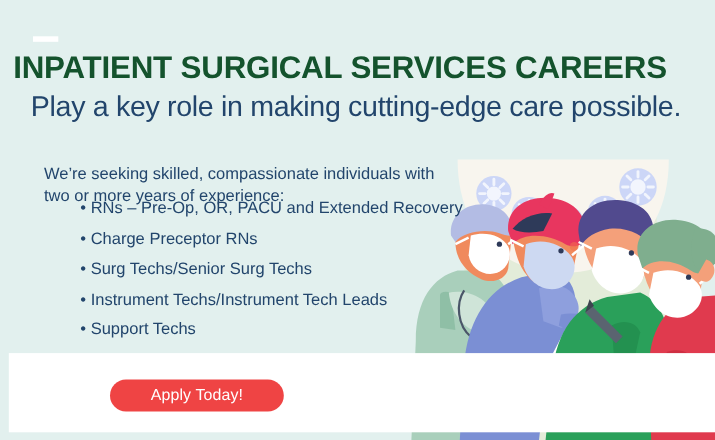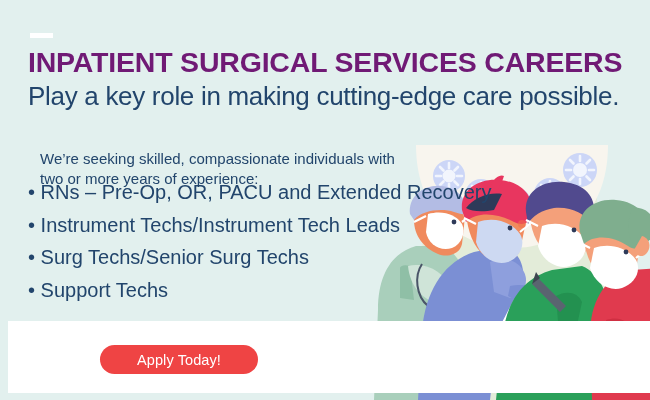--- a/index.html
+++ b/index.html
@@ -51,28 +51,28 @@
   .rule {
     position: absolute;
     left: 30px;
     top: 33px;
     width: 23px;
     height: 5px;
     background: #ffffff;
   }
   .headline {
     position: absolute;
-    left: 28px;
+    left: 12px;
     top: 48px;
     margin: 0;
     font-size: 28.5px;
     line-height: 1.0;
     font-weight: bold;
     letter-spacing: -0.2px;
-    color: #701a75;
+    color: #14532d;
     white-space: nowrap;
   }
   .subhead {
     position: absolute;
     left: 28px;
     top: 83px;
     margin: 0;
     font-size: 26px;
     line-height: 1.0;
     font-weight: normal;
@@ -93,25 +93,26 @@
   .joblist {
     position: absolute;
     left: 28px;
     top: 182px;
     margin: 0;
     padding: 0;
     list-style: none;
     width: 370px;
   }
   .joblist li {
-    font-size: 20px;
+    font-size: 15px;
     line-height: 1.0;
     color: #22456c;
     margin-bottom: 12.5px;
     white-space: nowrap;
+    margin-left: 45px;
   }
   .bullet-dot {
     color: #22456c;
   }
 
   
   .cta {
     position: absolute;
     left: 100px;
     top: 345px;
@@ -315,21 +316,22 @@
     <div class="rule"></div>
 
     <h1 class="headline">INPATIENT SURGICAL SERVICES CAREERS</h1>
 
     <p class="subhead">Play a key role in making cutting-edge care possible.</p>
 
     <p class="intro">We’re seeking skilled, compassionate individuals with two or more years of experience:</p>
 
     <ul class="joblist">
       <li><span class="bullet-dot">•</span> <span>RNs – Pre-Op, OR, PACU and Extended Recovery</span></li>
+      <li><span class="bullet-dot">•</span> <span>Charge Preceptor RNs</span></li>
+      <li><span class="bullet-dot">•</span> <span>Surg Techs/Senior Surg Techs</span></li>
       <li><span class="bullet-dot">•</span> <span>Instrument Techs/Instrument Tech Leads</span></li>
-      <li><span class="bullet-dot">•</span> <span>Surg Techs/Senior Surg Techs</span></li>
       <li><span class="bullet-dot">•</span> <span>Support Techs</span></li>
     </ul>
   </div>
 
   <button class="cta">Apply Today!</button>
 
 </div>
 
 </body></html>

